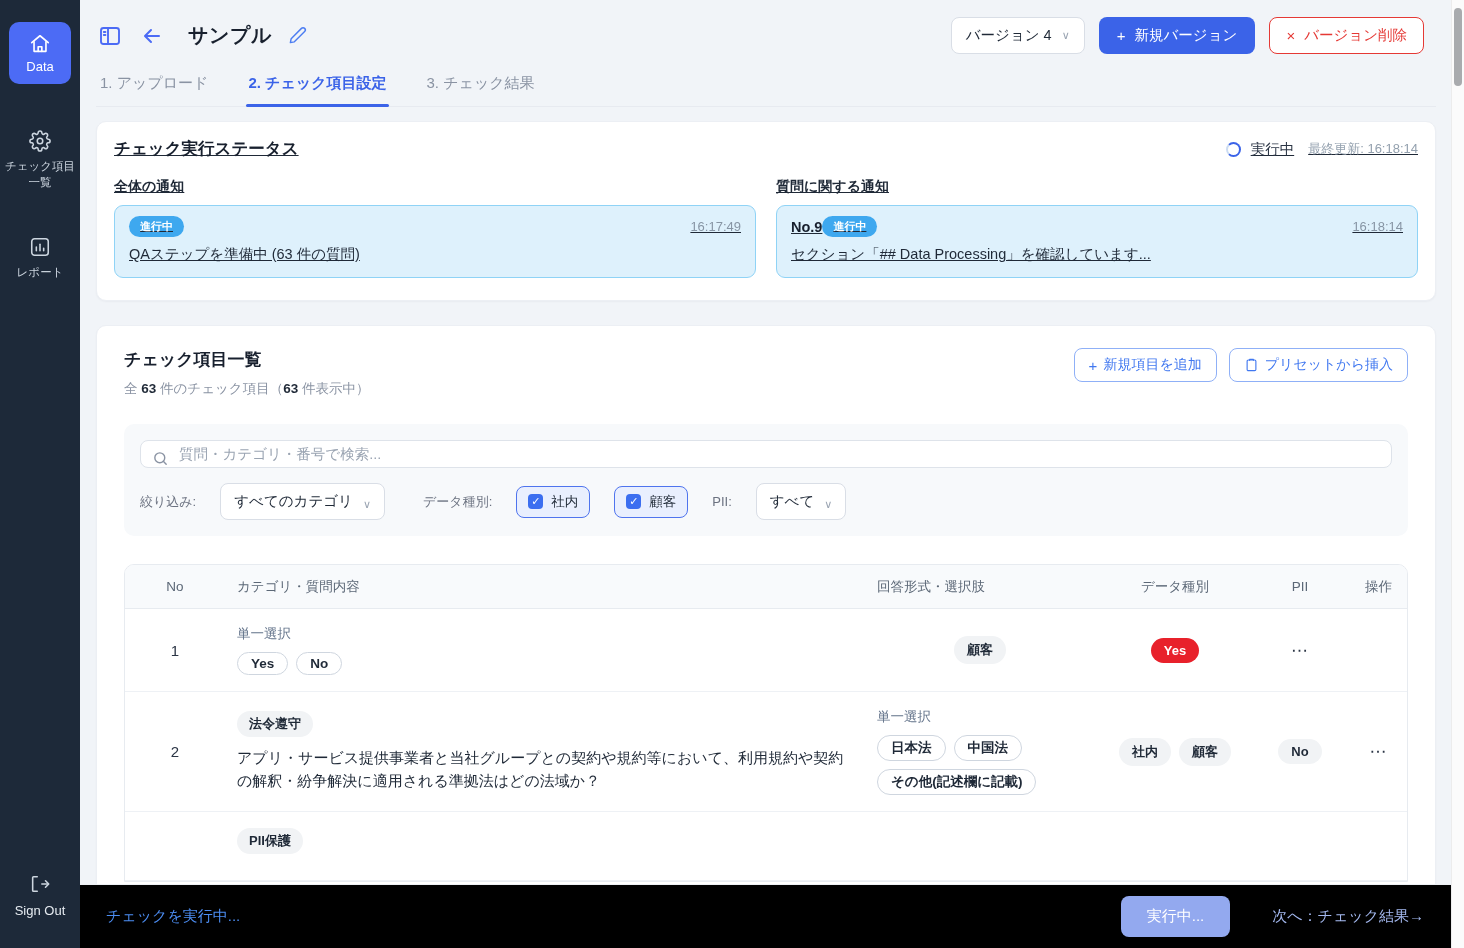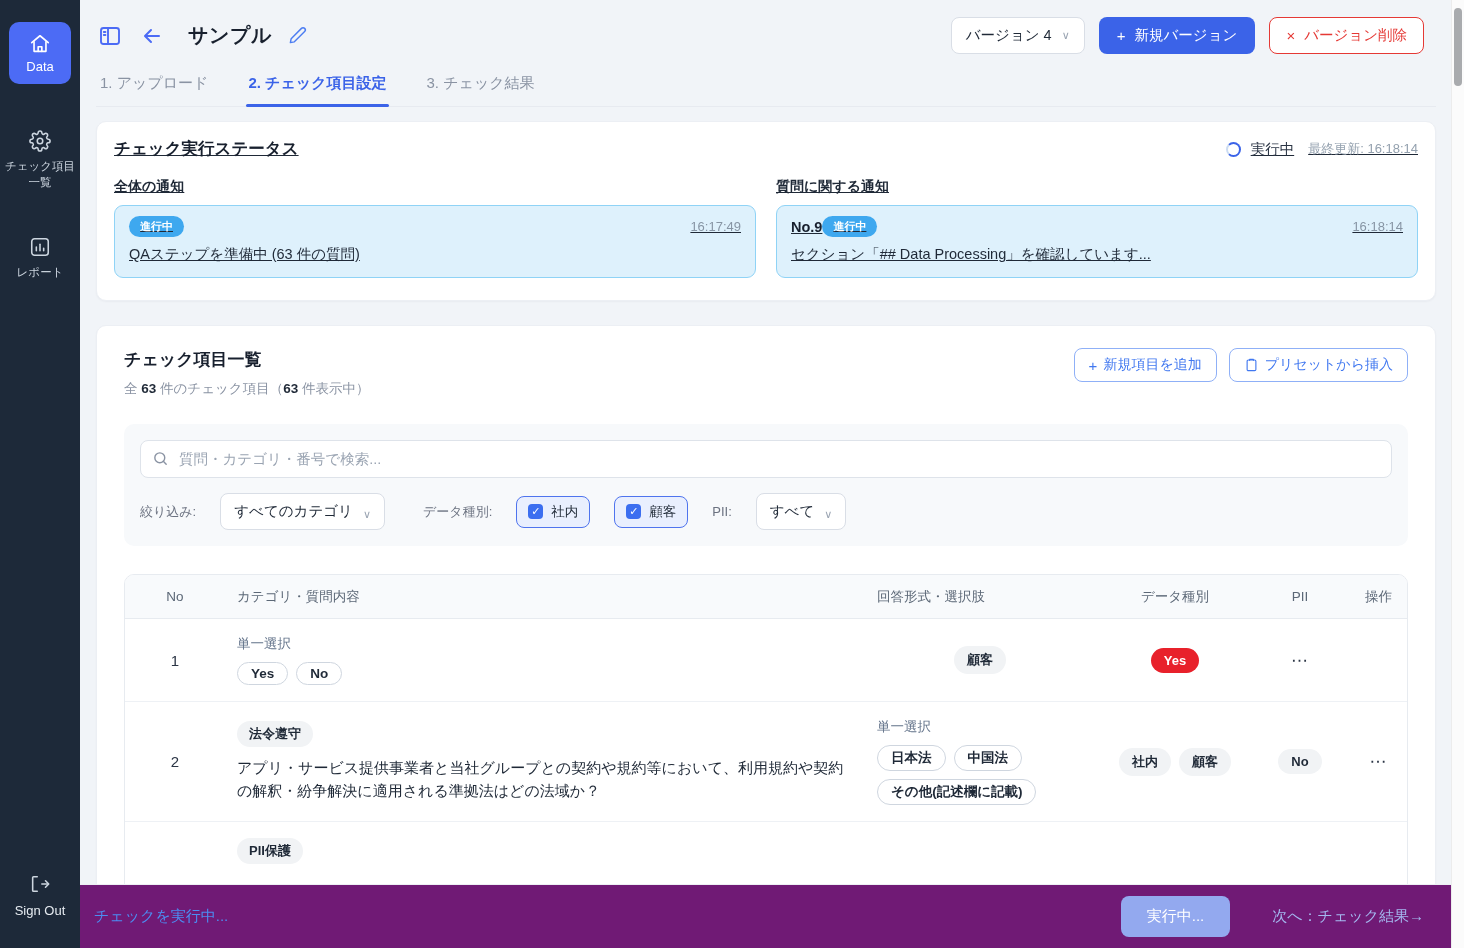--- a/index.html
+++ b/index.html
@@ -102,21 +102,21 @@
   .items-sub b { color:#1f2937; font-weight:700; }
   .items-actions { margin-left:auto; display:flex; gap:12px; }
   .btn-outline {
     background:#fff; border:1px solid #8fb0f7; color:#4178f0; border-radius:8px;
     padding:7px 14px; font-size:14px; display:flex; align-items:center; gap:6px; cursor:pointer;
   }
 
   .filter-panel { background:#f7f9fb; border-radius:10px; margin-top:26px; padding:16px; }
   .search-wrap { position:relative; }
   .search-input {
-    width:100%; height:38px; background:#fff; border:1px solid #dee3ea; border-radius:8px;
+    width:100%; height:28px; background:#fff; border:1px solid #dee3ea; border-radius:8px;
     padding:0 14px 0 38px; font-size:14.5px; color:#1f2937;
     font-family:"Liberation Sans","DejaVu Sans",sans-serif;
   }
   .search-input::placeholder { color:#9aa4b2; }
   .search-icon { position:absolute; left:12px; top:10px; }
   .filter-row { display:flex; align-items:center; gap:24px; margin-top:15px; }
   .filter-label { font-size:13px; color:#6b7280; }
   .select {
     background:#fff; border:1px solid #d9dee6; border-radius:8px; padding:8px 13px;
     font-size:14.5px; color:#1f2937; display:flex; align-items:flex-end; gap:10px; cursor:pointer;
@@ -155,22 +155,22 @@
     font-size:13.5px; font-weight:600; color:#1f2937;
   }
   .cell-center { align-items:center; }
   .pill-row { display:flex; gap:8px; justify-content:center; }
   .pill { background:#f1f3f5; color:#1f2937; font-size:13px; font-weight:700; padding:5px 13px; border-radius:999px; }
   .pill.red { background:#e8212b; color:#fff; }
   .menu-btn { background:none; border:none; font-size:17px; color:#2b3545; cursor:pointer; letter-spacing:1px; }
 
   
   .footer {
-    position:absolute; left:0; right:0; bottom:0; height:64px; background:#701a75;
-    border-top:1px solid #edf0f4; display:flex; align-items:center; padding:0 40px 0 14px; z-index:5;
+    position:absolute; left:0; right:0; bottom:0; height:64px; background:#000000;
+    border-top:1px solid #edf0f4; display:flex; align-items:center; padding:0 40px 0 26px; z-index:5;
   }
   .footer-status { font-size:15px; color:#4c8df2; }
   .footer-right { margin-left:auto; display:flex; align-items:center; gap:42px; }
   .btn-running {
     background:#93a9ef; color:#fff; border:none; border-radius:8px; padding:11px 26px;
     font-size:15px; cursor:default;
   }
   .next-link { font-size:15px; color:#a4b9f0; cursor:default; }
 
   

